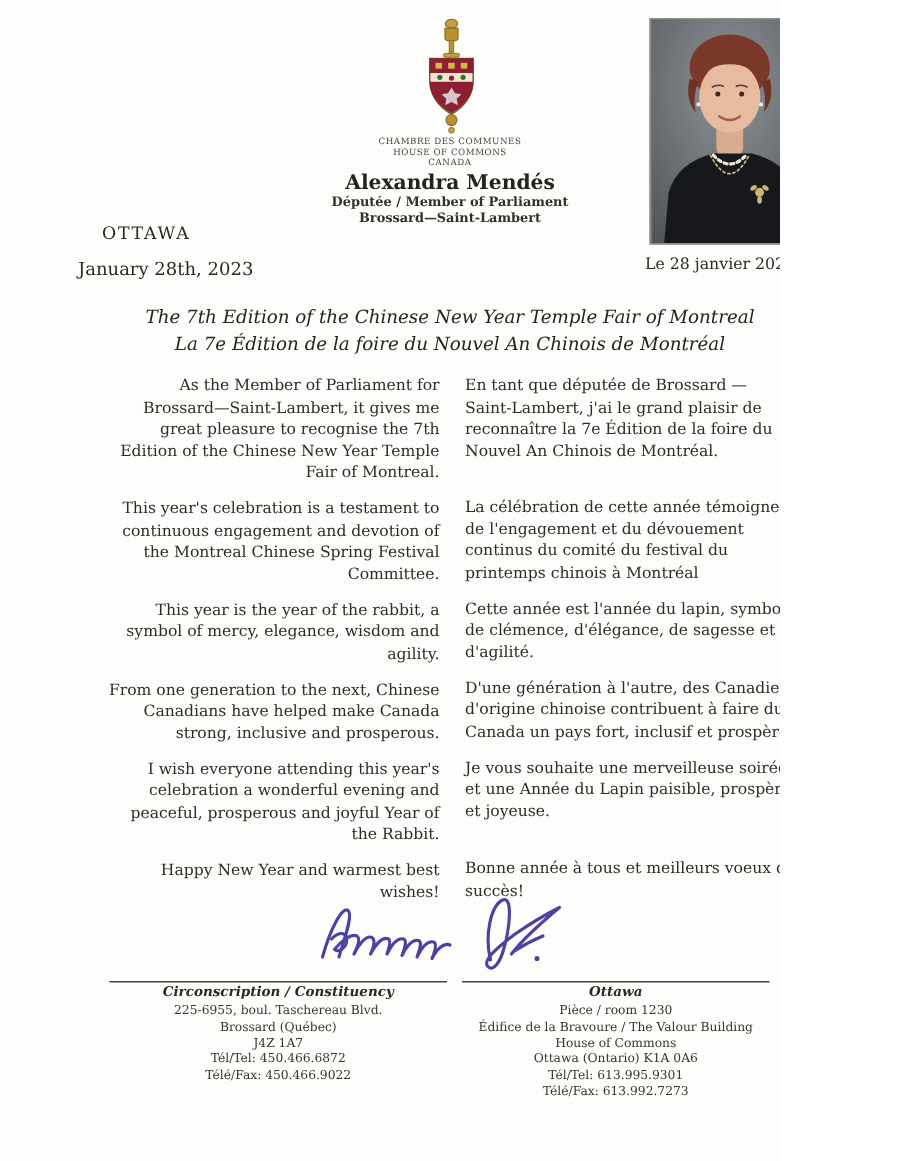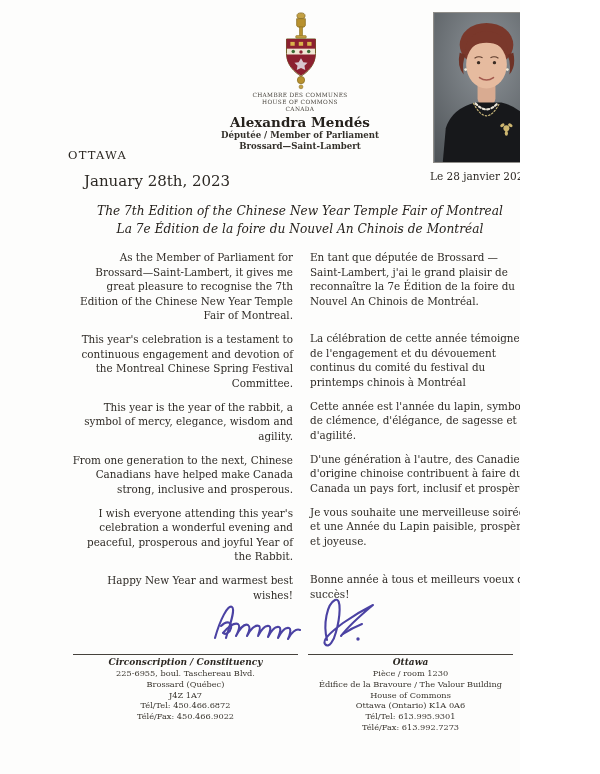--- a/index.html
+++ b/index.html
@@ -9,21 +9,21 @@
   }
   
   .crest{position:absolute;left:272px;top:10px;width:58px;height:80px;}
   .org-block{position:absolute;top:92px;left:0;width:600px;text-align:center;}
   .org-line{font-size:5.8px;letter-spacing:.35px;line-height:6.8px;color:#4a463f;}
   .mp-name{font-size:13.5px;font-weight:bold;margin-top:3px;line-height:15px;color:#26221d;}
   .mp-role{font-size:8.6px;font-weight:bold;line-height:11px;color:#33302a;}
   .mp-riding{font-size:8.6px;font-weight:bold;line-height:11px;color:#33302a;}
   
   .city{position:absolute;left:68px;top:148px;font-size:11.5px;letter-spacing:1.2px;color:#2c2823;}
-  .date-en{position:absolute;left:84px;top:172px;font-size:15px;color:#2c2823;}
+  .date-en{position:absolute;left:52px;top:172px;font-size:12px;color:#2c2823;}
   .photo{position:absolute;left:433px;top:12px;width:105px;height:149px;border:1px solid #8f8d89;background:#6b7175;}
   .photo svg{display:block;width:100%;height:100%;}
   .date-fr{position:absolute;left:430px;top:170px;width:112px;text-align:left;font-size:10.5px;color:#2c2823;}
   
   .title-block{position:absolute;top:203px;left:0;width:600px;text-align:center;color:#26221d;}
   .title-line{font-size:12.2px;line-height:17.5px;font-style:italic;}
   
   .columns{position:absolute;top:250px;left:71px;width:461px;display:flex;gap:17px;}
   .col{width:222px;font-size:10.4px;line-height:14.5px;color:#2f2b26;}
   .col p{margin:0 0 9.5px;}

